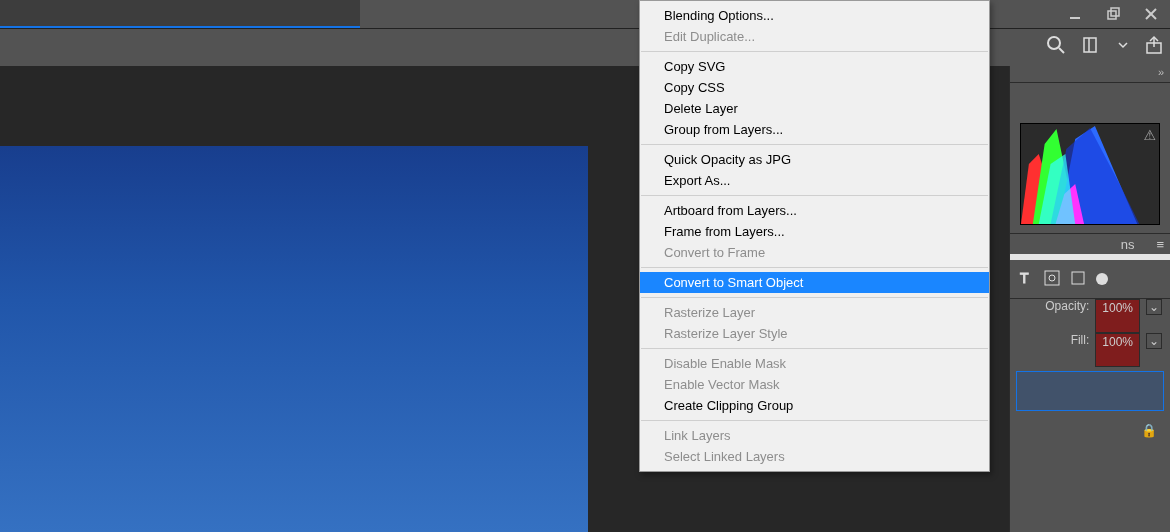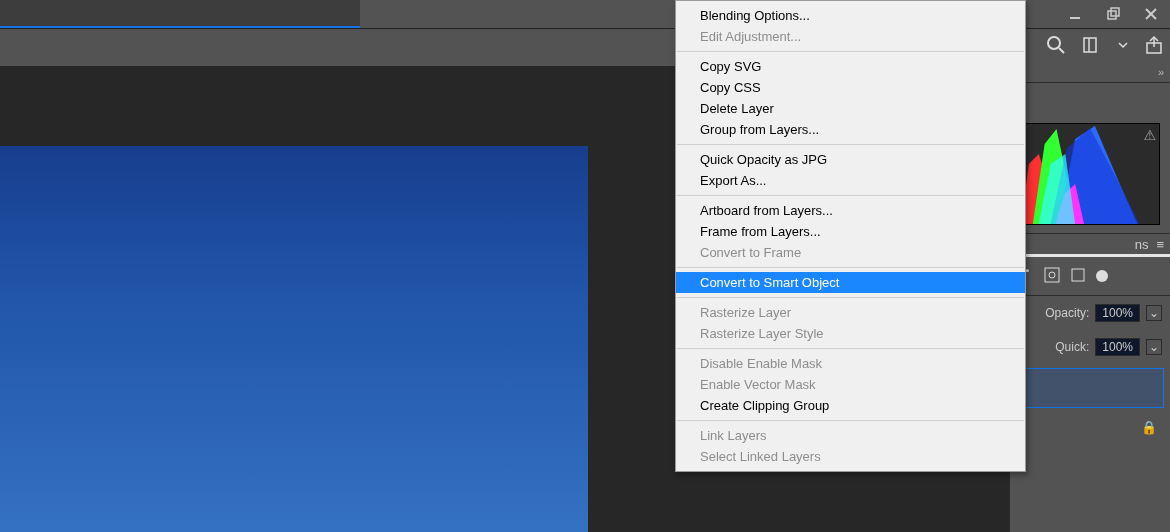--- a/index.html
+++ b/index.html
@@ -17,27 +17,27 @@
   
   .right-col{position:absolute;right:0;top:66px;width:160px;bottom:0;background:#535353;border-left:1px solid #2b2b2b;}
   .panel-strip1{height:16px;border-bottom:1px solid #2b2b2b;}
   .expand-arrows{float:right;color:#bbb;font-size:11px;padding-right:6px;}
   .histogram-wrap{position:relative;height:150px;border-bottom:1px solid #2b2b2b;}
   .histogram{position:absolute;left:10px;right:10px;top:40px;height:100px;border:1px solid #000;}
   .histo-warn{position:absolute;right:14px;top:44px;color:#aaa;font-size:14px;}
   .adj-row{height:38px;border-bottom:1px solid #2b2b2b;display:flex;align-items:center;gap:10px;padding:0 8px;}
   .adj-row svg{width:16px;height:16px;stroke:#ddd;fill:none;}
   .adj-row .dot{width:12px;height:12px;border-radius:50%;background:#ddd;}
-  .field-row{height:34px;display:flex;align-items:center;justify-content:flex-end;gap:6px;padding-right:8px;font-size:12px;color:#ccc;}
-  .field-row .val{background:#0f172a;border:1px solid #2b2b2b;padding:1px 6px;}
+  .field-row{height:34px;display:flex;justify-content:flex-end;gap:6px;padding-right:8px;font-size:12px;color:#ccc;}
+  .field-row .val{background:#7f1d1d;border:1px solid #2b2b2b;padding:1px 6px;}
   .field-row .dd{width:14px;height:14px;display:flex;align-items:center;justify-content:center;border:1px solid #2b2b2b;}
   .layer-row{height:38px;background:#41526a;border:1px solid #1473e6;margin:4px 6px;}
   .lock-row{height:30px;display:flex;align-items:center;justify-content:flex-end;padding-right:12px;color:#ccc;}
   
-  .menu{position:absolute;left:675px;top:0;width:349px;background:#f0f0f0;border:1px solid #9a9a9a;padding:4px 0;box-shadow:2px 3px 6px rgba(0,0,0,.35);color:#000;z-index:999;}
+  .menu{position:absolute;left:639px;top:0;width:349px;background:#f0f0f0;border:1px solid #9a9a9a;padding:4px 0;box-shadow:2px 3px 6px rgba(0,0,0,.35);color:#000;z-index:999;}
   .menu-item{height:21px;line-height:21px;padding:0 24px;white-space:nowrap;}
   .menu-item.disabled{color:#8d8d8d;}
   .menu-item.hover{background:#1a86ff;color:#fff;}
   .menu-sep{height:1px;background:#cfcfcf;margin:4px 1px;}
 </style>
 </head>
 <body>
 
 <div class="title-bar">
   <div class="tab-strip"></div>
@@ -106,21 +106,21 @@
         <polygon points="12,100 24,20 36,5 50,70 58,100" fill="#32ff32"></polygon>
         <polygon points="38,100 55,15 75,2 98,55 118,100" fill="#2d6bff"></polygon>
         <polygon points="30,100 46,25 70,4 100,60 120,100" fill="#1436d6" opacity=".6"></polygon>
         <polygon points="35,100 44,70 55,60 64,100" fill="#ff33ff"></polygon>
         <polygon points="18,100 30,40 45,30 55,100" fill="#33ffff" opacity=".7"></polygon>
       </svg>
     </div>
     <div class="histo-warn">⚠</div>
   </div>
 
-  <div style="height:20px;border-bottom:3px solid #e5e5e5;display:flex;justify-content:flex-end;align-items:center;padding:0 6px;gap:8px;">
+  <div style="height:20px;border-bottom:6px solid #e5e5e5;display:flex;justify-content:flex-end;align-items:center;padding:0 6px;gap:22px;">
     <span>ns</span>
     <span>≡</span>
   </div>
 
   <div class="adj-row">
     <span><svg viewBox="0 0 16 16">
           <text x="2" y="13" font-size="14" fill="#ddd">T</text>
         </svg></span>
     <span><svg viewBox="0 0 16 16" stroke="#ddd" fill="none">
           <rect x="1" y="1" width="14" height="14"></rect>
@@ -131,35 +131,35 @@
         </svg></span>
     <span class="dot"></span>
   </div>
 
   <div class="field-row">
     <span>Opacity:</span>
     <span class="val">100%</span>
     <span class="dd">⌄</span>
   </div>
   <div class="field-row">
-    <span>Quick:</span>
+    <span>Fill:</span>
     <span class="val">100%</span>
     <span class="dd">⌄</span>
   </div>
 
   <div class="layer-row"></div>
 
   <div class="lock-row">
     <span>🔒</span>
   </div>
 </div>
 
 <div class="menu">
   <div class="menu-item">Blending Options...</div>
-  <div class="menu-item disabled">Edit Adjustment...</div>
+  <div class="menu-item disabled">Edit Duplicate...</div>
   <div class="menu-sep"></div>
   <div class="menu-item">Copy SVG</div>
   <div class="menu-item">Copy CSS</div>
   <div class="menu-item">Delete Layer</div>
   <div class="menu-item">Group from Layers...</div>
   <div class="menu-sep"></div>
   <div class="menu-item">Quick Opacity as JPG</div>
   <div class="menu-item">Export As...</div>
   <div class="menu-sep"></div>
   <div class="menu-item">Artboard from Layers...</div>

